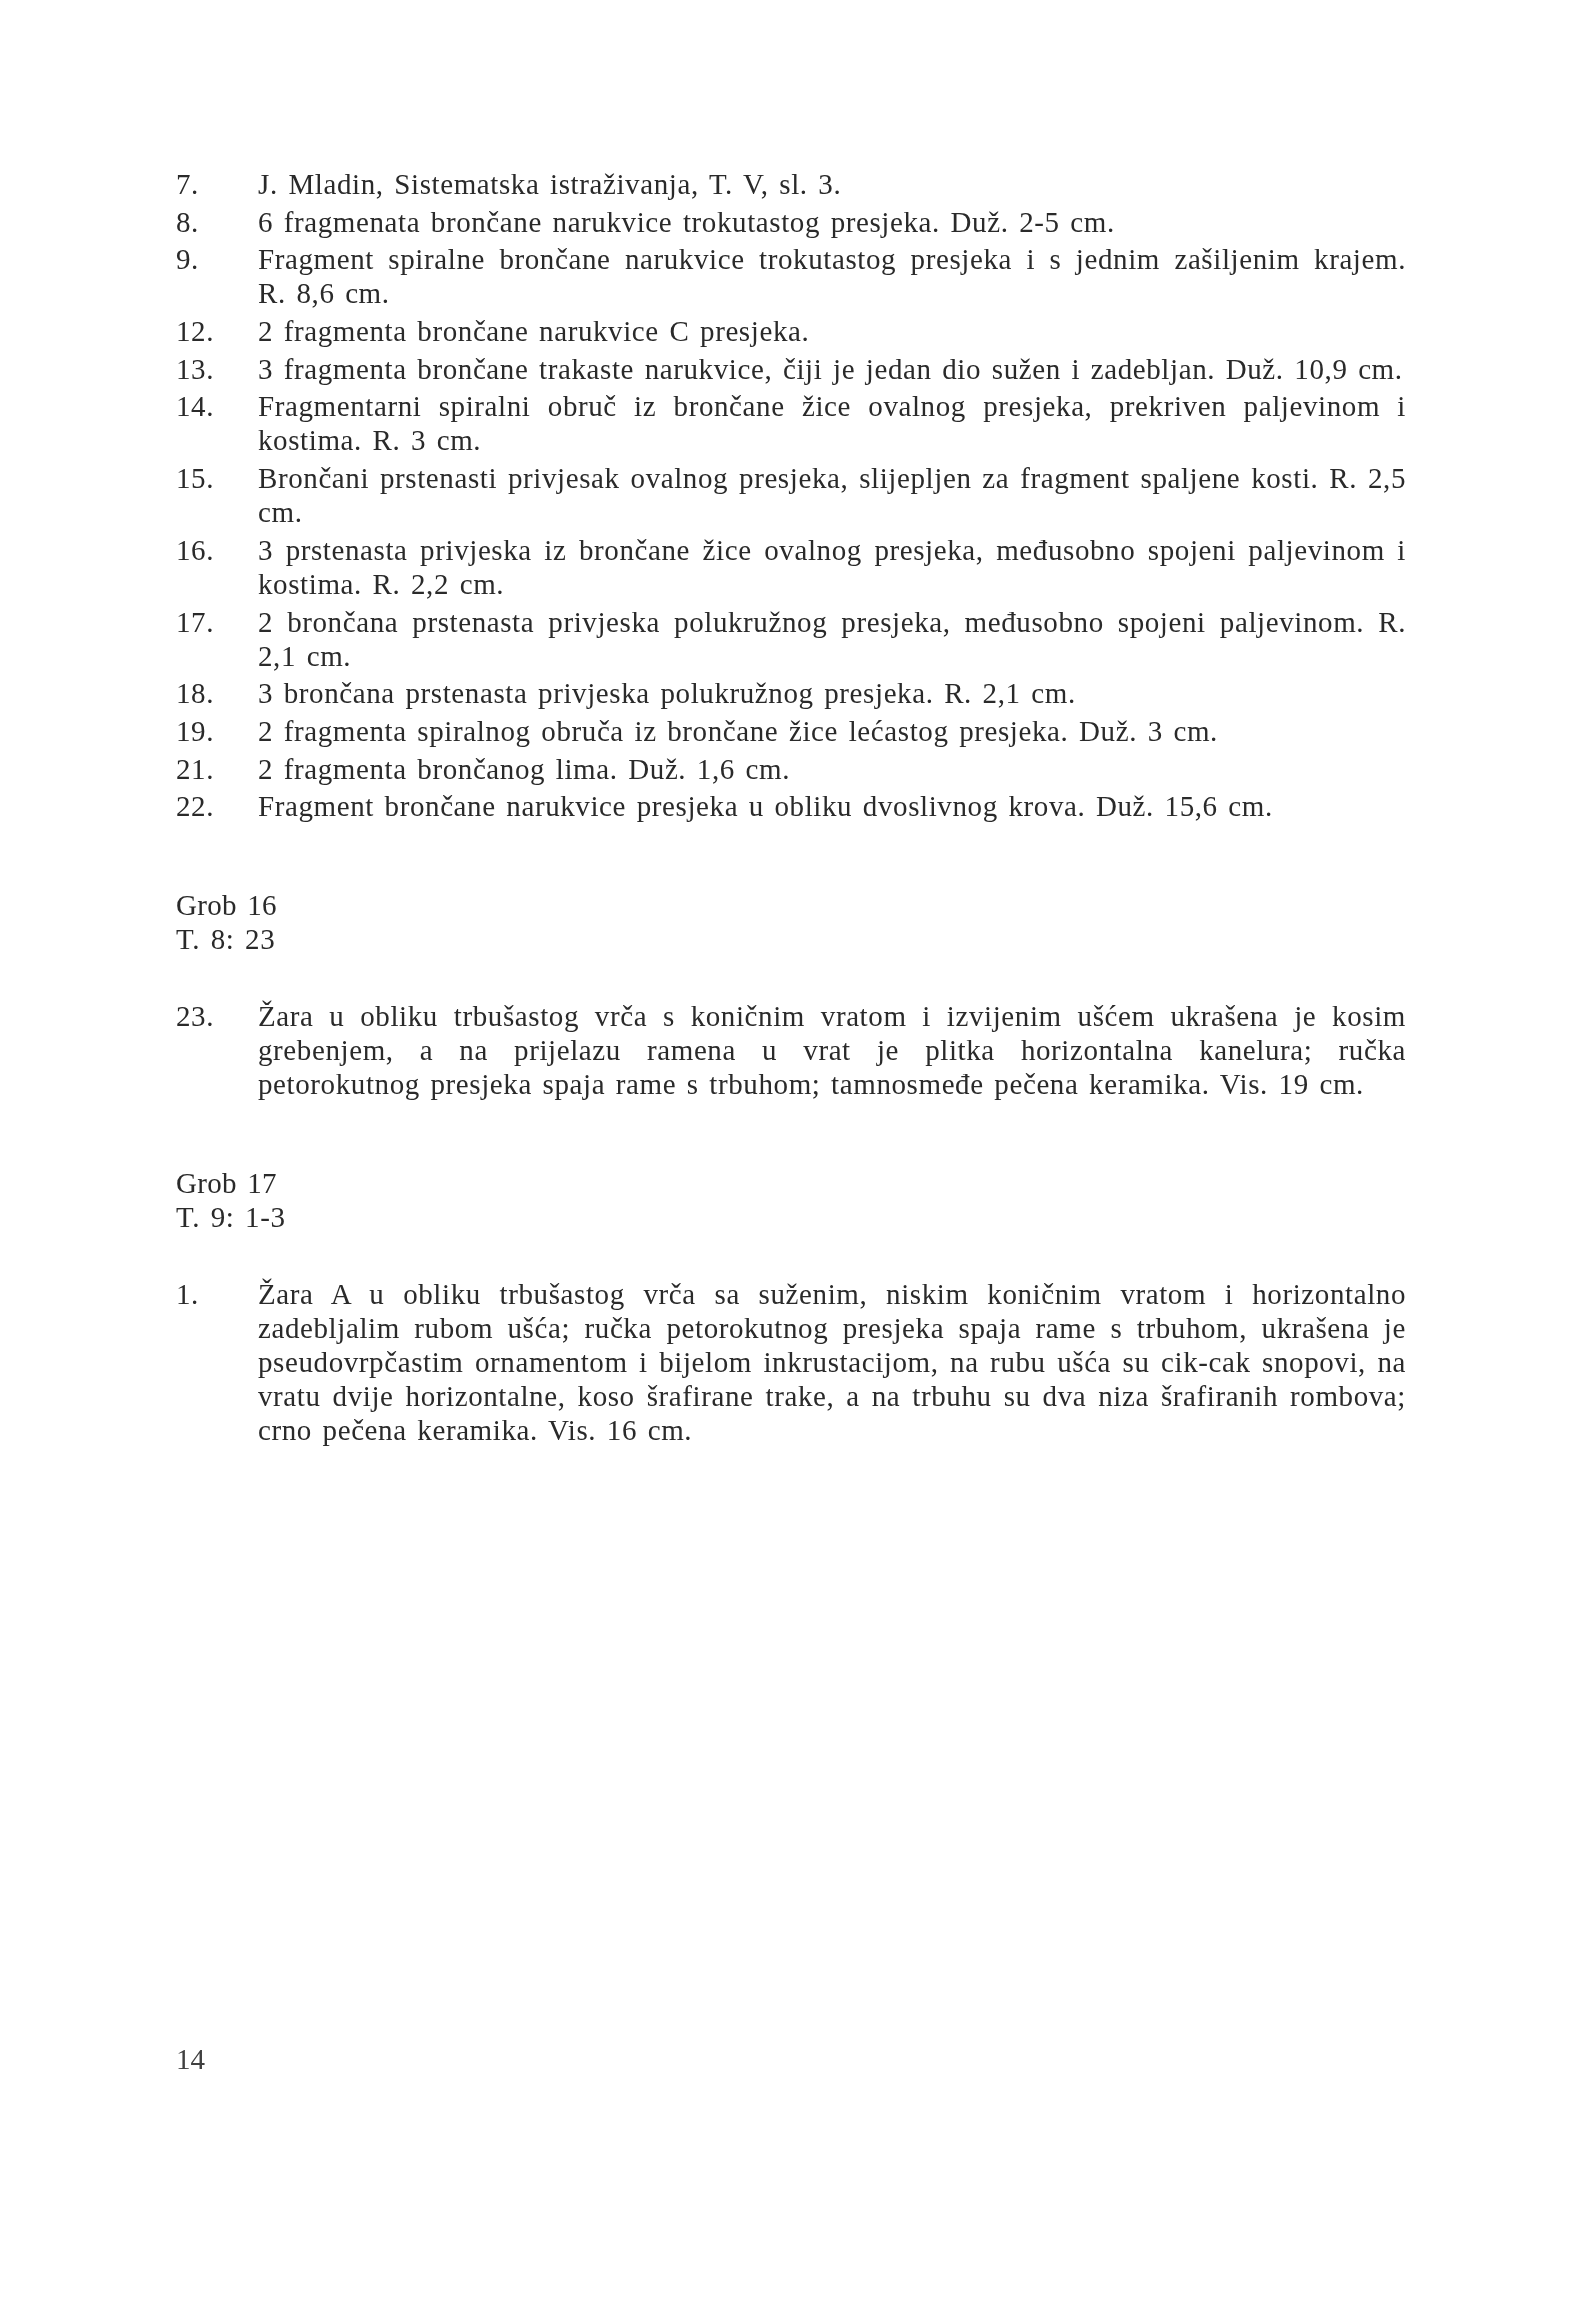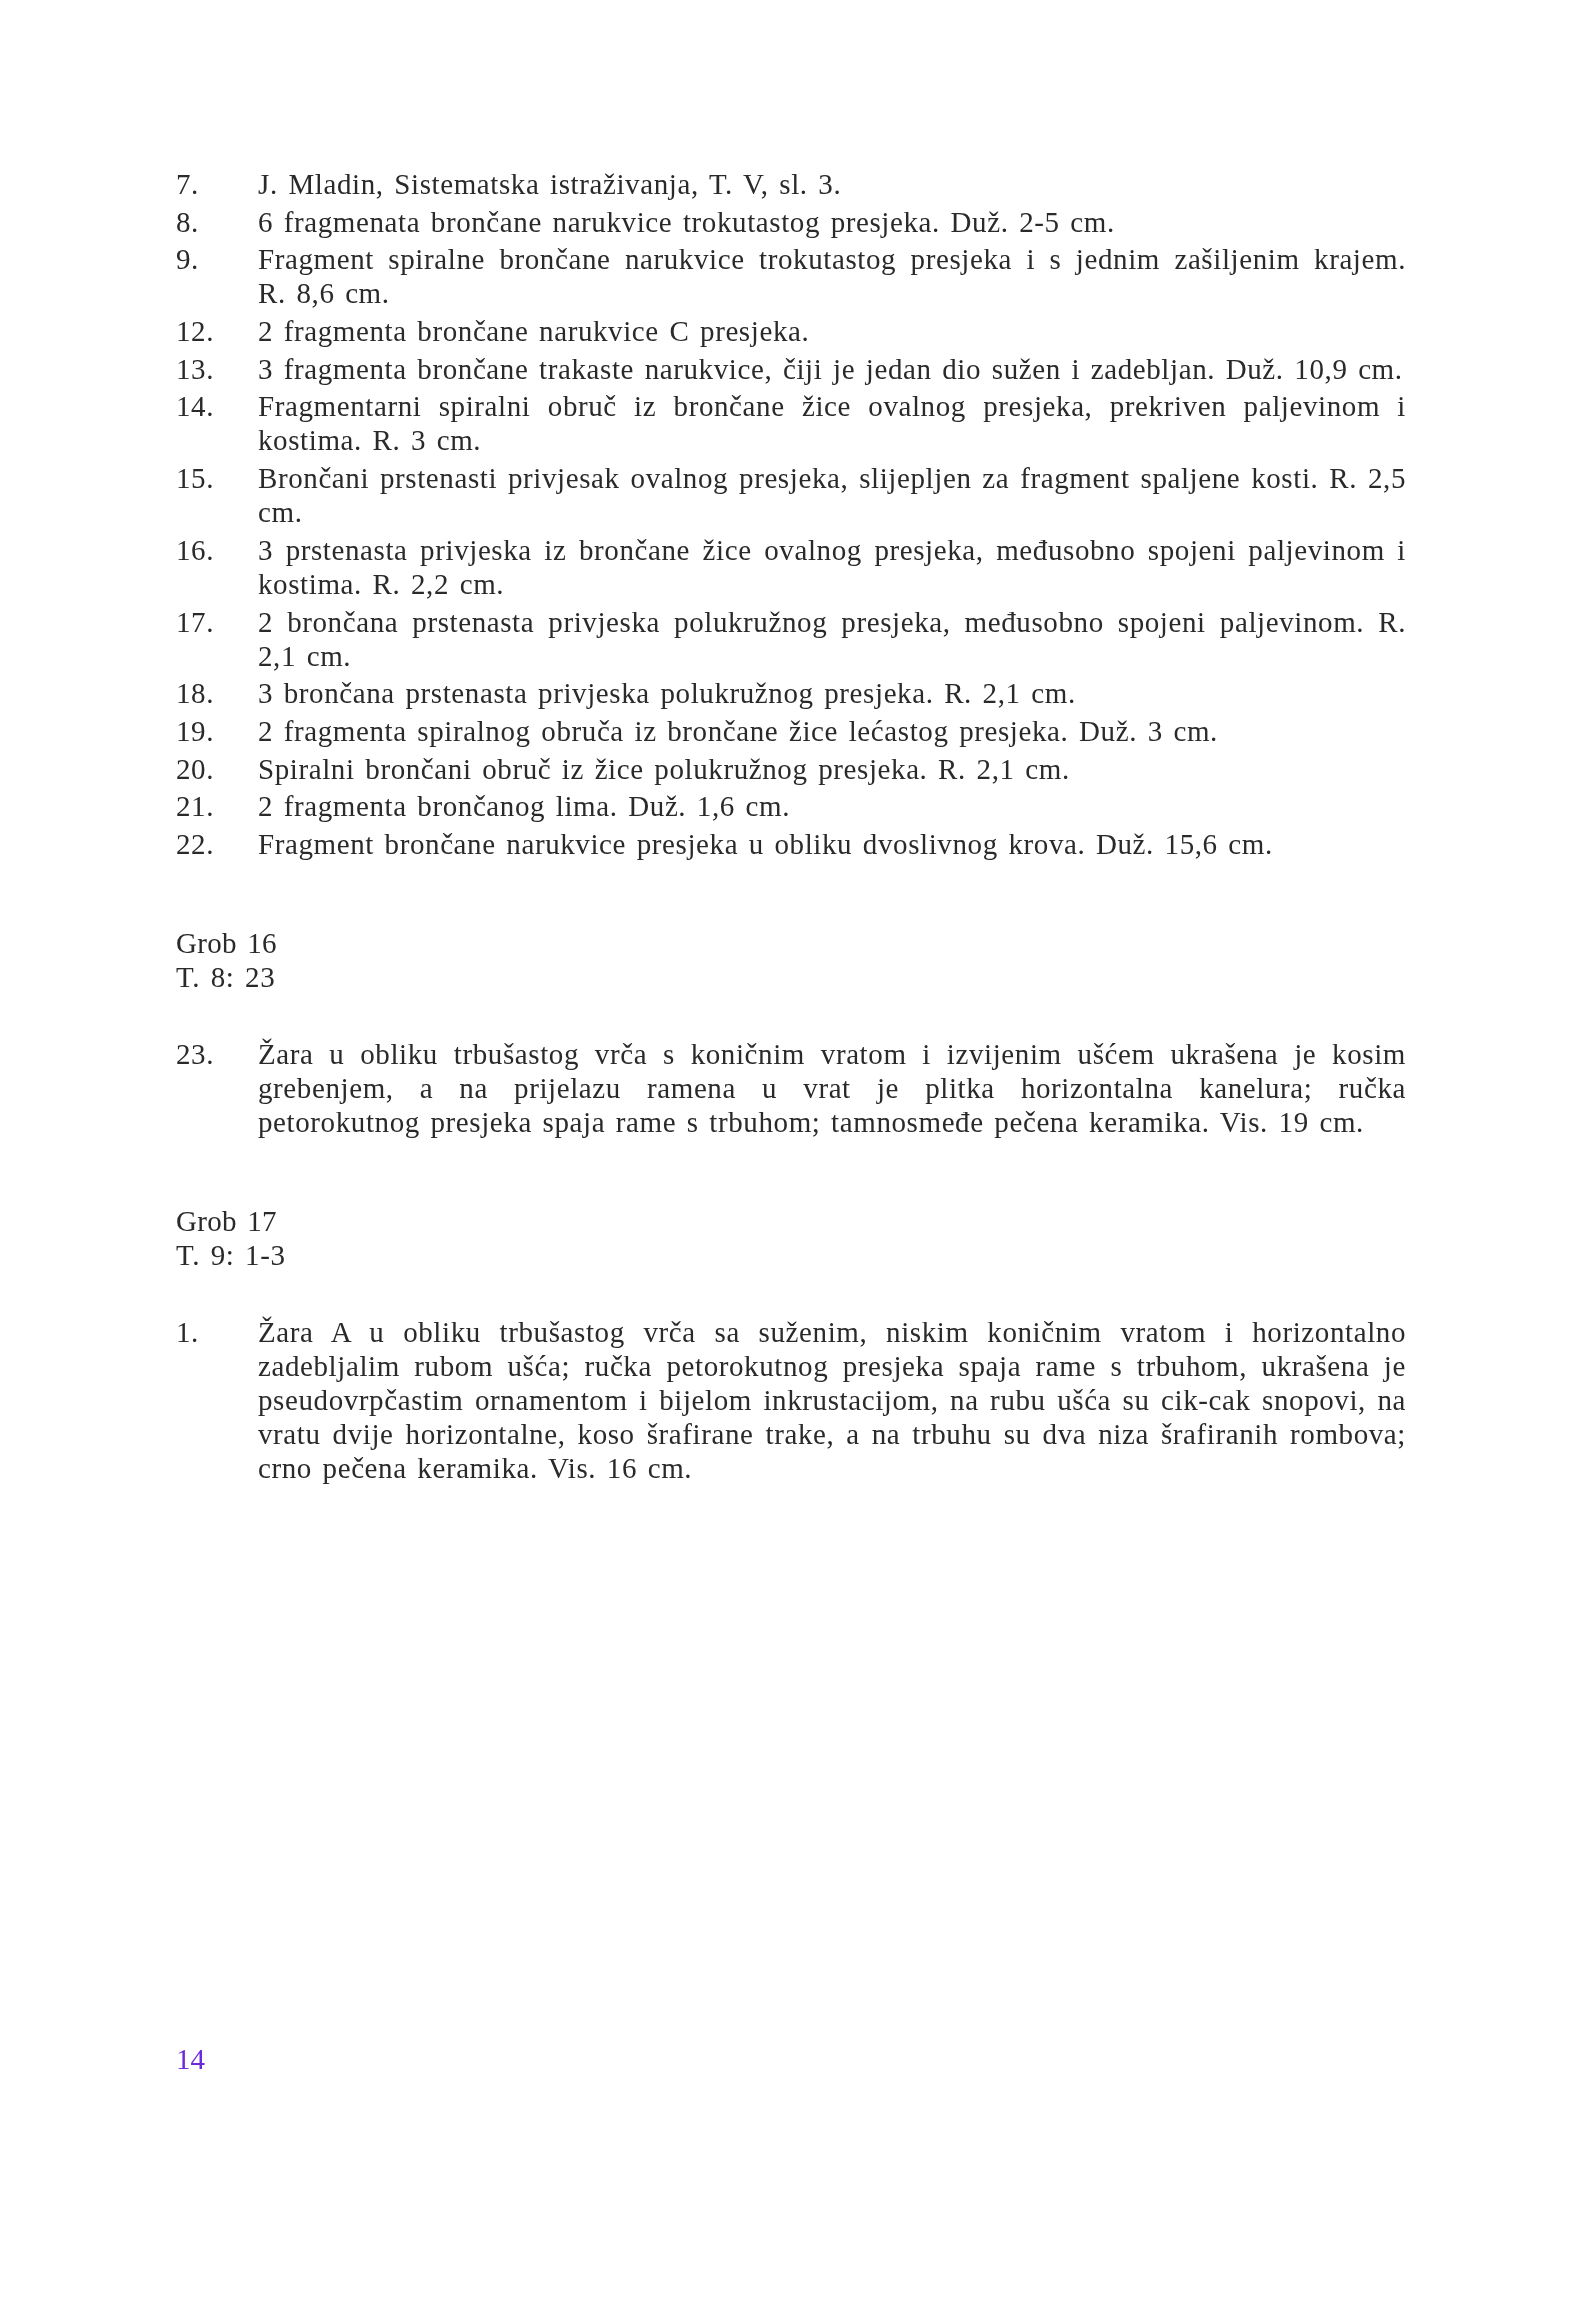--- a/index.html
+++ b/index.html
@@ -11,21 +11,21 @@
     letter-spacing: 0.6px; word-spacing: 2.8px;
   }
   .entry { display: flex; }
   .num { width: 82px; flex: 0 0 82px; text-align: left; }
   .body { flex: 1; text-align: justify; text-align-last: left; }
   .body p { margin: 0; }
   .gap-s { margin-top: 3.7px; }
   .grob { font-weight: normal; margin-top: 65px; letter-spacing: 0.3px; }
   .tref { }
   .first-after-tref { margin-top: 43px; }
-  .pageno { position: absolute; left: 176px; top: 2043px; font-family: "Liberation Serif", "DejaVu Serif", serif; font-size: 29px; color: #6d28d9; }
+  .pageno { position: absolute; left: 176px; top: 2043px; font-family: "Liberation Serif", "DejaVu Serif", serif; font-size: 29px; color: #404040; }
 </style>
 </head>
 <body>
 
 <div class="page">
   <div id="entries-a">
       <div class="entry">
         <div class="num">7.</div>
         <div class="body">
           <p>J. Mladin, Sistematska istraživanja, T. V, sl. 3.</p>
@@ -85,26 +85,20 @@
           <p>3 brončana prstenasta privjeska polukružnog presjeka. R. 2,1 cm.</p>
         </div>
       </div>
       <div class="entry gap-s">
         <div class="num">19.</div>
         <div class="body">
           <p>2 fragmenta spiralnog obruča iz brončane žice lećastog presjeka. Duž. 3 cm.</p>
         </div>
       </div>
       <div class="entry gap-s">
-        <div class="num">20.</div>
-        <div class="body">
-          <p>Spiralni brončani obruč iz žice polukružnog presjeka. R. 2,1 cm.</p>
-        </div>
-      </div>
-      <div class="entry gap-s">
         <div class="num">21.</div>
         <div class="body">
           <p>2 fragmenta brončanog lima. Duž. 1,6 cm.</p>
         </div>
       </div>
       <div class="entry gap-s">
         <div class="num">22.</div>
         <div class="body">
           <p>Fragment brončane narukvice presjeka u obliku dvoslivnog krova. Duž. 15,6 cm.</p>
         </div>

